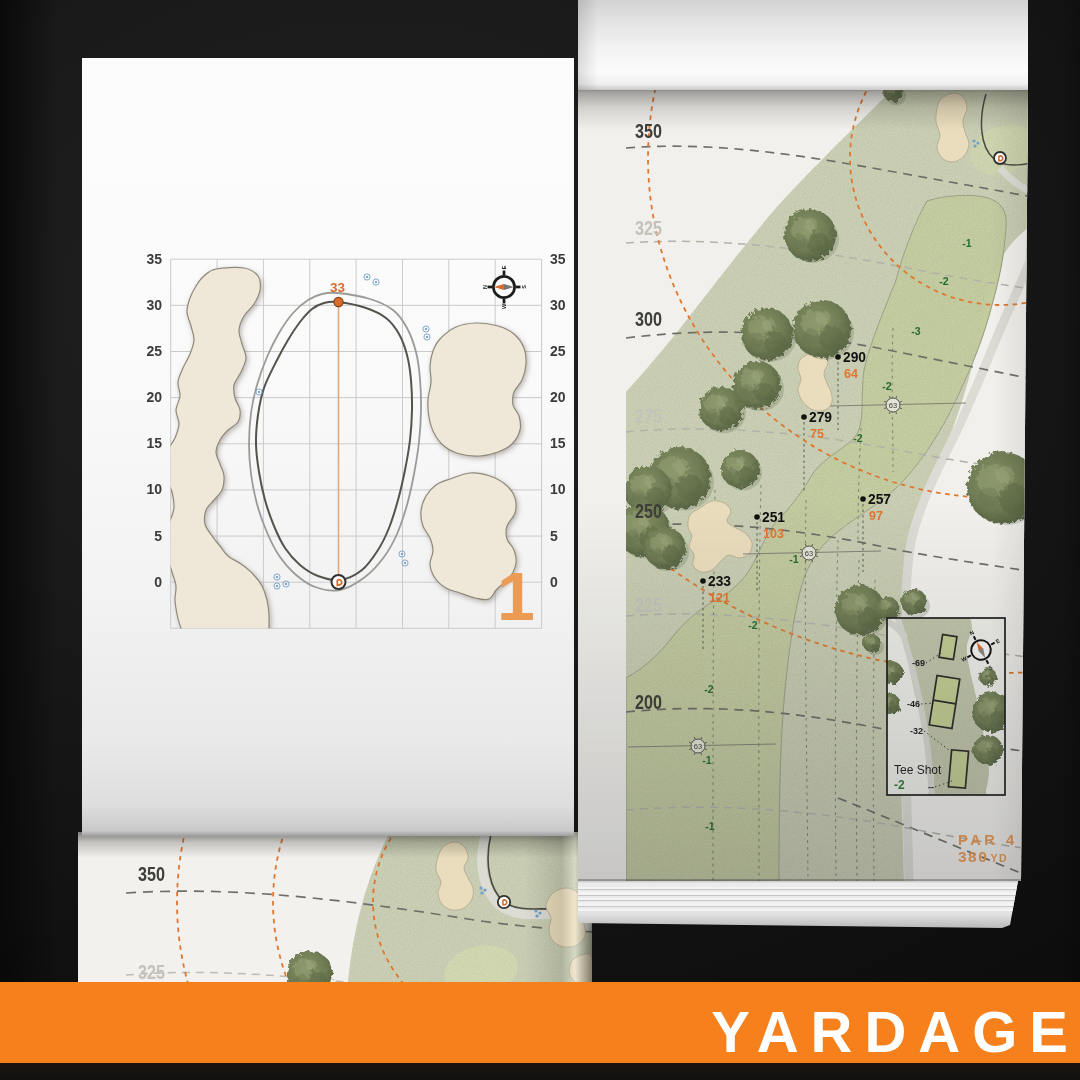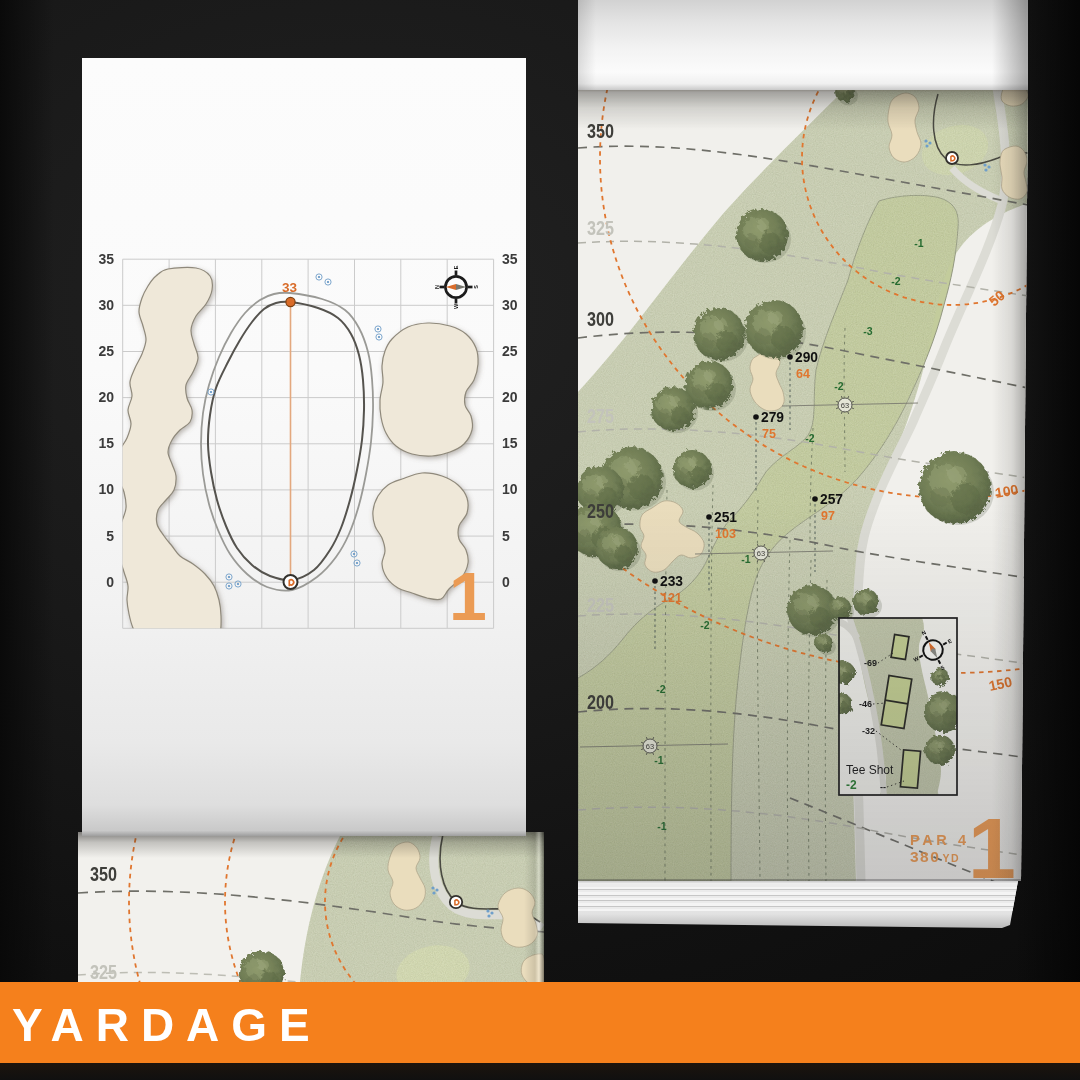--- a/index.html
+++ b/index.html
@@ -1,19 +1,19 @@
 <!DOCTYPE html>
 <html><head>
 <meta charset="utf-8">
 <style>
   html,body{margin:0;padding:0;}
   body{width:1080px;height:1080px;position:relative;overflow:hidden;
        font-family:"Liberation Sans",sans-serif;
        background:#131313;}
-  .abs{position:absolute;}
+  .abs{position:absolute;padding-left:48px;}
 </style>
 </head>
 <body>
 
 <div class="abs" id="backdrop" style="left:0;top:0;width:1080px;height:1080px;
   background:
    linear-gradient(90deg, rgba(8,8,8,.9) 0%, rgba(8,8,8,0) 5%, rgba(8,8,8,0) 94%, rgba(5,5,5,.95) 100%),
    radial-gradient(1250px 950px at 33% 28%, #222222 0%, #191919 40%, #111111 70%, #0b0b0b 100%);"></div>
 
 <div class="abs" id="leftlower" style="left:78px;top:832px;width:466px;height:150px;background:#F2F1ED;">
@@ -552,16 +552,16 @@
   <div class="abs" style="left:0;top:0;width:450px;height:791px;background:linear-gradient(180deg, rgba(45,45,50,0) 52%, rgba(45,45,50,.10) 75%, rgba(50,50,58,.22) 100%);"></div>
 </div>
 
 <div class="abs" id="rightcurl" style="left:578px;top:0;width:450px;height:90px;
   clip-path:polygon(0 0,450px 0,450px 90px,0 90px);
   background:linear-gradient(90deg, rgba(0,0,0,.12) 0, rgba(0,0,0,0) 4%, rgba(0,0,0,0) 92%, rgba(0,0,0,.30) 99.5%),
              linear-gradient(180deg,#D2D2D2 0%,#E4E4E4 25%,#F3F3F3 55%,#FBFBFB 80%,#F0F0F0 93%,#C9C9C9 100%);"></div>
 
 <div class="abs" id="banner" style="left:0;top:982px;width:1080px;height:81px;background:#F5801C;"></div>
 
-<div class="abs" style="left:0;top:998px;width:1080px;height:60px;text-align:left;color:#fff;
-  font-weight:bold;font-size:46px;letter-spacing:12px;padding-left:12px;box-sizing:border-box;">YARDAGE</div>
+<div class="abs" style="left:0;top:998px;width:1080px;height:60px;text-align:right;color:#fff;
+  font-weight:bold;font-size:58px;letter-spacing:12px;padding-left:12px;box-sizing:border-box;">YARDAGE</div>
 
 <div class="abs" style="left:0;top:1063px;width:1080px;height:17px;background:linear-gradient(180deg,#1c140d,#101010);"></div>
 
 </body></html>

